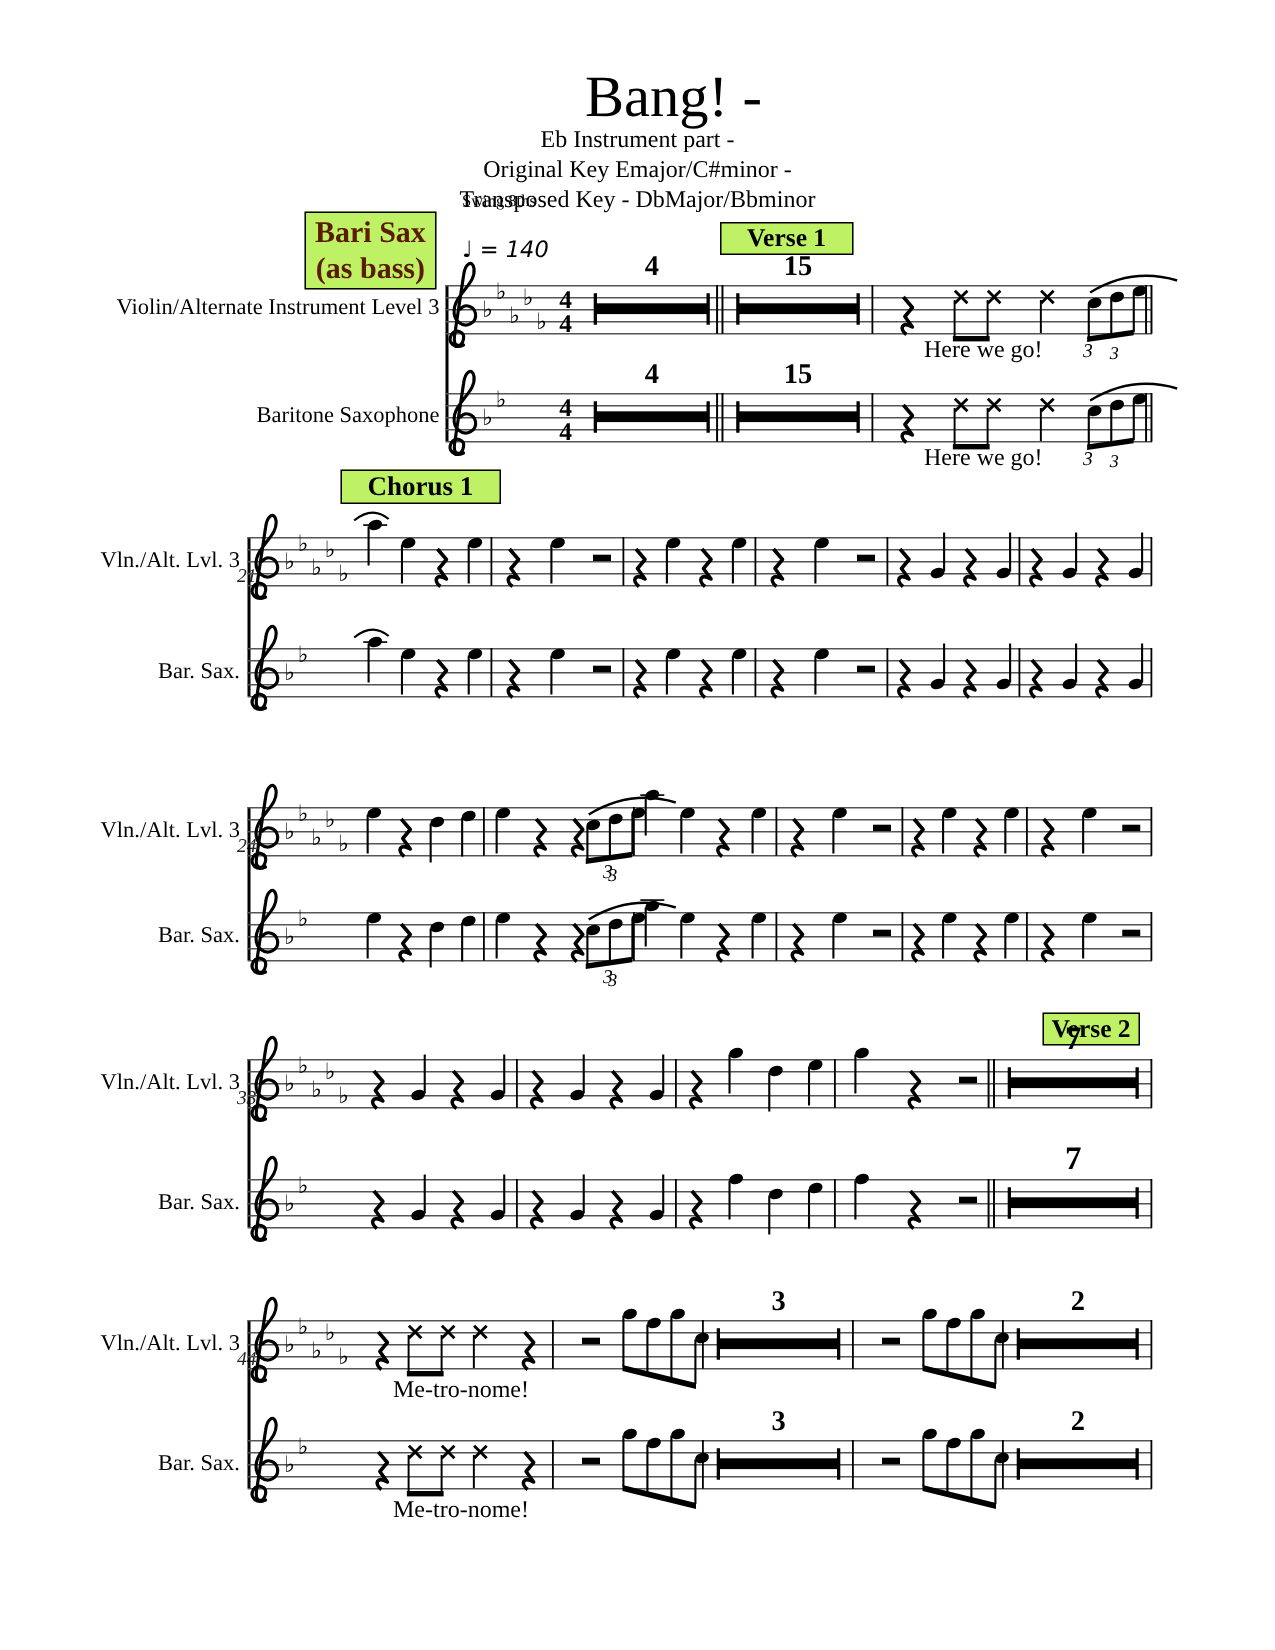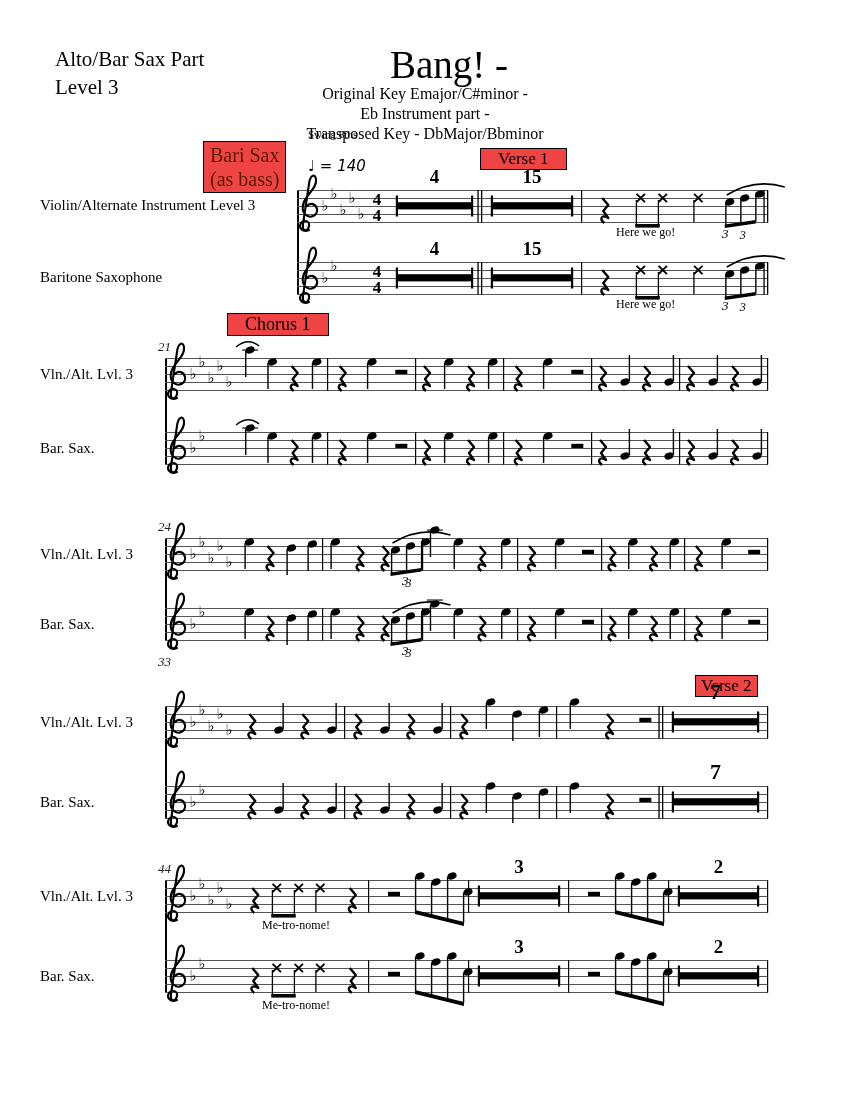--- a/index.html
+++ b/index.html
@@ -2,48 +2,44 @@
 <html><head>
 <meta charset="utf-8">
 <style>
   html,body{margin:0;padding:0;background:#e8e8e8;}
   #page{position:relative;width:850px;height:1100px;background:#ffffff;margin:0 auto;overflow:hidden;
         font-family:"Liberation Serif","DejaVu Serif",serif;color:#000;}
   .t{position:absolute;white-space:nowrap;}
   .part-label{left:55px;top:45px;font-size:21px;line-height:28px;}
   .title{left:0;right:0;top:42px;text-align:center;font-size:39px;margin-left:48px;}
   .subtitle{left:0;right:0;top:84px;text-align:center;font-size:16px;line-height:20px;}
-  .box{border:1.6px solid #000;font-weight:normal;background:#ef4444;}
+  .box{border:1.6px solid #000;font-weight:bold;background:#bef264;}
   .bari-box{left:203px;top:141px;font-size:20px;line-height:24px;text-align:center;padding:1px 6px;}
   .swing{left:308px;top:128px;font-size:11px;font-weight:normal;}
   .tempo{left:308px;top:157px;font-size:15px;font-family:"DejaVu Sans","Liberation Serif",serif;font-style:italic;}
   .verse1{left:480px;top:148px;font-size:17px;padding:0 17px;}
   .chorus1{left:227px;top:313px;font-size:18px;padding:0 17px;}
   .verse2{left:671px;top:675px;font-size:17px;padding:0 5px;margin-left:24px;}
-  .stafflabel{font-size:15px;text-align:left;}
-  .mnum{font-size:13px;font-style:italic;color:#222;}
-  .lyric{font-size:12px;}
+  .stafflabel{font-size:15px;text-align:right;}
+  .mnum{font-size:13px;font-style:italic;color:#222;margin-top:37px;}
+  .lyric{font-size:16px;}
   .tuplet{font-size:13px;font-style:italic;}
   .sysbar{position:absolute;width:1.5px;background:#000;}
 </style>
 </head>
 <body>
 
 <div id="page">
 
-  <div class="t part-label">
-    <div>Alto/Bar Sax Part</div>
-    <div>Level 3</div>
-  </div>
 
   <div class="t title">Bang! -</div>
 
   <div class="t subtitle">
+    <div>Eb Instrument part -</div>
     <div>Original Key Emajor/C#minor -</div>
-    <div>Eb Instrument part -</div>
     <div>Transposed Key - DbMajor/Bbminor</div>
   </div>
 
   <div class="t box bari-box" style="color: rgb(90, 27, 1);">
     <div>Bari Sax</div>
     <div>(as bass)</div>
   </div>
 
   <div class="t swing">Swing 8ths</div>
   <div class="t tempo">♩ = 140</div>
@@ -59,21 +55,21 @@
   <div class="t stafflabel" style="left:40px;width:120px;top:440px;">Bar. Sax.</div>
   <div class="t stafflabel" style="left:40px;width:120px;top:546px;">Vln./Alt. Lvl. 3</div>
   <div class="t stafflabel" style="left:40px;width:120px;top:616px;">Bar. Sax.</div>
   <div class="t stafflabel" style="left:40px;width:120px;top:714px;">Vln./Alt. Lvl. 3</div>
   <div class="t stafflabel" style="left:40px;width:120px;top:794px;">Bar. Sax.</div>
   <div class="t stafflabel" style="left:40px;width:120px;top:888px;">Vln./Alt. Lvl. 3</div>
   <div class="t stafflabel" style="left:40px;width:120px;top:968px;">Bar. Sax.</div>
 
   <div class="t mnum" style="left:158px;top:339px;">21</div>
   <div class="t mnum" style="left:158px;top:519px;">24</div>
-  <div class="t mnum" style="left:158px;top:654px;">33</div>
+  <div class="t mnum" style="left:158px;top:687px;">33</div>
   <div class="t mnum" style="left:158px;top:861px;">44</div>
 
   <div class="t lyric" style="left:616px;top:225px;">Here we go!</div>
   <div class="t tuplet" style="left:722px;top:226px;">3</div>
   <div class="t lyric" style="left:616px;top:297px;">Here we go!</div>
   <div class="t tuplet" style="left:722px;top:298px;">3</div>
   <div class="t tuplet" style="left:402px;top:573px;">3</div>
   <div class="t tuplet" style="left:402px;top:643px;">3</div>
   <div class="t lyric" style="left:262px;top:918px;">Me-tro-nome!</div>
   <div class="t lyric" style="left:262px;top:998px;">Me-tro-nome!</div>

